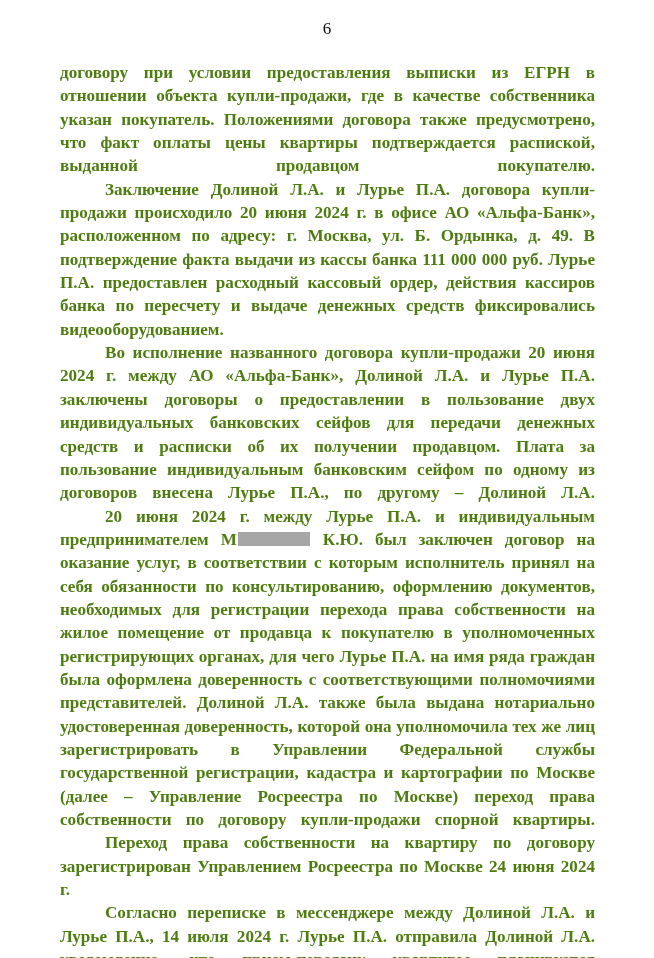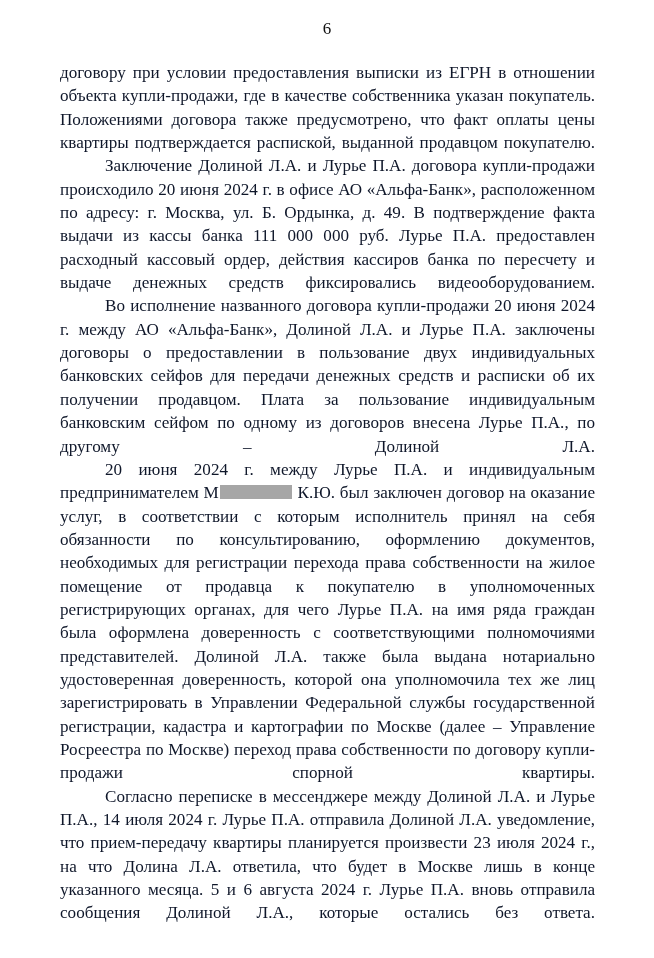--- a/index.html
+++ b/index.html
@@ -45,23 +45,24 @@
   }
 
   p.para {
     margin: 0;
     padding: 0;
     text-align: justify;
     text-justify: inter-word;
     text-indent: 45px;
     font-size: 17.1px;
     line-height: 23.35px;
-    color: #0f172a;
+    color: #4d7c0f;
     word-spacing: 0.2px;
     hyphens: none;
+    font-weight: bold;
   }
 
   p.para.no-indent {
     text-indent: 0;
   }
 
   
   p.para.justify-last {
     text-align-last: justify;
   }
@@ -87,17 +88,18 @@
 
     <p class="para no-indent justify-last">договору при условии предоставления выписки из ЕГРН в отношении объекта купли-продажи, где в качестве собственника указан покупатель. Положениями договора также предусмотрено, что факт оплаты цены квартиры подтверждается распиской, выданной продавцом покупателю.</p>
 
     <p class="para justify-last">Заключение Долиной Л.А. и Лурье П.А. договора купли-продажи происходило 20 июня 2024 г. в офисе АО «Альфа-Банк», расположенном по адресу: г. Москва, ул. Б. Ордынка, д. 49. В подтверждение факта выдачи из кассы банка 111 000 000 руб. Лурье П.А. предоставлен расходный кассовый ордер, действия кассиров банка по пересчету и выдаче денежных средств фиксировались видеооборудованием.</p>
 
     <p class="para justify-last">Во исполнение названного договора купли-продажи 20 июня 2024 г. между АО «Альфа-Банк», Долиной Л.А. и Лурье П.А. заключены договоры о предоставлении в пользование двух индивидуальных банковских сейфов для передачи денежных средств и расписки об их получении продавцом. Плата за пользование индивидуальным банковским сейфом по одному из договоров внесена Лурье П.А., по другому – Долиной Л.А.</p>
 
 
     <p class="para justify-last"><span>20 июня 2024 г. между Лурье П.А. и индивидуальным предпринимателем М</span><span class="redaction"></span><span> К.Ю. был заключен договор на оказание услуг, в соответствии с которым исполнитель принял на себя обязанности по консультированию, оформлению документов, необходимых для регистрации перехода права собственности на жилое помещение от продавца к покупателю в уполномоченных регистрирующих органах, для чего Лурье П.А. на имя ряда граждан была оформлена доверенность с соответствующими полномочиями представителей. Долиной Л.А. также была выдана нотариально удостоверенная доверенность, которой она уполномочила тех же лиц зарегистрировать в Управлении Федеральной службы государственной регистрации, кадастра и картографии по Москве (далее – Управление Росреестра по Москве) переход права собственности по договору купли-продажи спорной квартиры.</span></p>
 
+    <p class="para justify-last">Переход права собственности на квартиру по договору зарегистрирован Управлением Росреестра по Москве 24 июня 2024 г.</p>
 
     <p class="para justify-last">Согласно переписке в мессенджере между Долиной Л.А. и Лурье П.А., 14 июля 2024 г. Лурье П.А. отправила Долиной Л.А. уведомление, что прием-передачу квартиры планируется произвести 23 июля 2024 г., на что Долина Л.А. ответила, что будет в Москве лишь в конце указанного месяца. 5 и 6 августа 2024 г. Лурье П.А. вновь отправила сообщения Долиной Л.А., которые остались без ответа.</p>
 
   </div>
 </div>
 
 </body></html>

